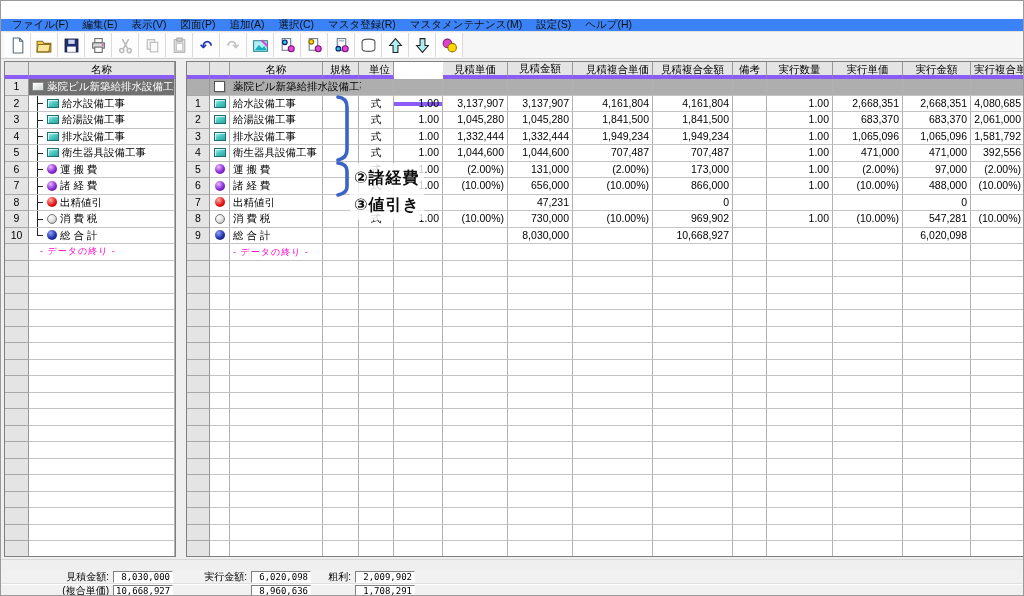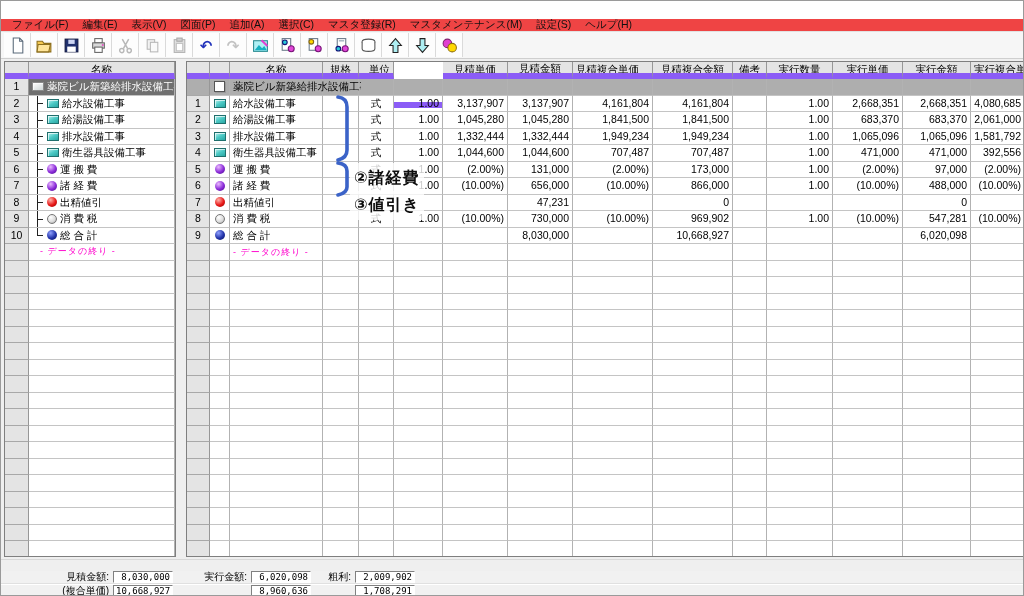--- a/index.html
+++ b/index.html
@@ -13,38 +13,38 @@
   .winctl { position:absolute; top:0; height:18px; width:32px; display:flex; align-items:center; justify-content:center; }
   .ctl-min { right:70px; } .ctl-max { right:36px; } .ctl-close { right:2px; }
   .g-min { width:9px; height:0; border-top:1px solid #666; }
   .g-max { width:8px; height:8px; border:1px solid #666; position:relative; }
   .g-max::before { content:''; position:absolute; left:2px; top:-3px; width:7px; height:7px; border-top:1px solid #666; border-right:1px solid #666; }
   .g-close { position:relative; width:10px; height:10px; }
   .g-close::before, .g-close::after { content:''; position:absolute; left:-1px; top:4px; width:12px; height:0; border-top:1px solid #666; }
   .g-close::before { transform:rotate(45deg); } .g-close::after { transform:rotate(-45deg); }
 
   
-  .menubar { position:absolute; top:18px; left:0; right:0; height:13px; background:#ef4444; border-bottom:1px solid #e2e2e2; display:flex; align-items:center; padding-left:4px; }
+  .menubar { position:absolute; top:18px; left:0; right:0; height:13px; background:#3b82f6; border-bottom:1px solid #e2e2e2; display:flex; align-items:center; padding-left:4px; }
   .menu-item { font-size:10.5px; color:#111; padding:0 7px; cursor:default; white-space:nowrap; }
 
   
   .toolbar { position:absolute; top:31px; left:0; right:0; height:27px; background:#f6f6f6; border-bottom:1px solid #cfcfcf; display:flex; align-items:center; padding-left:3px; }
   .tbtn { width:27px; height:24px; display:flex; align-items:center; justify-content:center; border-right:1px solid #dadada; background:#fdfdfd; }
   .tbtn svg { display:block; }
   .tb-txt { font-size:15px; font-weight:bold; line-height:1; }
 
   
   .workspace { position:absolute; top:58px; left:0; right:0; height:500px; background:#efefef; }
   .panel { position:absolute; top:2px; background:#ffffff; border:1px solid #7f7f7f; overflow:hidden; }
   .panel-left  { left:3px;   width:172px; height:496px; }
   .panel-right { left:185px; width:840px; height:496px; }
   .grow { display:flex; height:16.5px; }
   .grow.hdr { height:17px; }
   .cell { flex:none; border-right:1px solid #b2b2b2; border-bottom:1px solid #c4c4c4; font-size:10.5px; line-height:15.5px; padding:0 3px; overflow:hidden; white-space:nowrap; color:#000; }
-  .hdr .cell { background:#e4e4e4; border-right:1px solid #979797; border-bottom:6px solid #8b5cf6; text-align:center; }
+  .hdr .cell { background:#e4e4e4; border-right:1px solid #979797; border-bottom:4px solid #8b5cf6; text-align:center; }
   .c-num   { width:23px; text-align:center; background:#e4e4e4; border-right:1px solid #979797; border-bottom:1px solid #a8a8a8; }
   .c-icon  { width:20px; display:flex; align-items:center; justify-content:center; padding:0; }
   .c-name  { width:93px; }
   .c-spec  { width:36px; }
   .c-unit  { width:35px; text-align:center; }
   .c-qty   { width:49px; text-align:right; }
   .c-price { width:65px; text-align:right; }
   .c-amt   { width:65px; text-align:right; }
   .c-cprice{ width:80px; text-align:right; }
   .c-camt  { width:80px; text-align:right; }
@@ -394,21 +394,21 @@
     <div class="panel panel-right">
       <div class="grow hdr">
           <div class="cell c-num" style="text-align: center;"></div>
           <div class="cell c-icon" style="text-align: center;"></div>
           <div class="cell c-name" style="text-align: center;">名称</div>
           <div class="cell c-spec" style="text-align: center;">規格</div>
           <div class="cell c-unit" style="text-align: right;">単位</div>
           <div class="cell c-qty" style="text-align: center; margin-top: 40px;">見積数量</div>
           <div class="cell c-price" style="text-align: center;">見積単価</div>
           <div class="cell c-amt" style="text-align: center; font-family: Liberation Mono, monospace;">見積金額</div>
-          <div class="cell c-cprice" style="text-align: left;">見積複合単価</div>
+          <div class="cell c-cprice" style="text-align: right;">見積複合単価</div>
           <div class="cell c-camt" style="text-align: center;">見積複合金額</div>
           <div class="cell c-rem" style="text-align: center;">備考</div>
           <div class="cell c-eqty" style="text-align: center;">実行数量</div>
           <div class="cell c-eprice" style="">実行単価</div>
           <div class="cell c-eamt" style="text-align: center;">実行金額</div>
           <div class="cell c-ecprice" style="text-align: center;">実行複合単価</div>
         </div>
       <div>
           <div class="grow row-title">
             <div class="cell c-num"></div>

